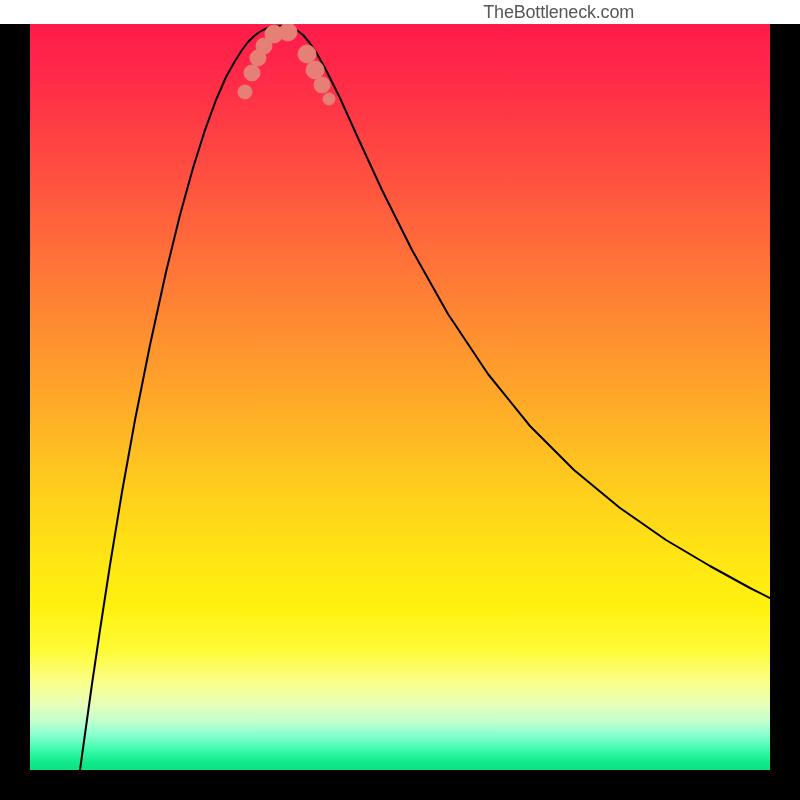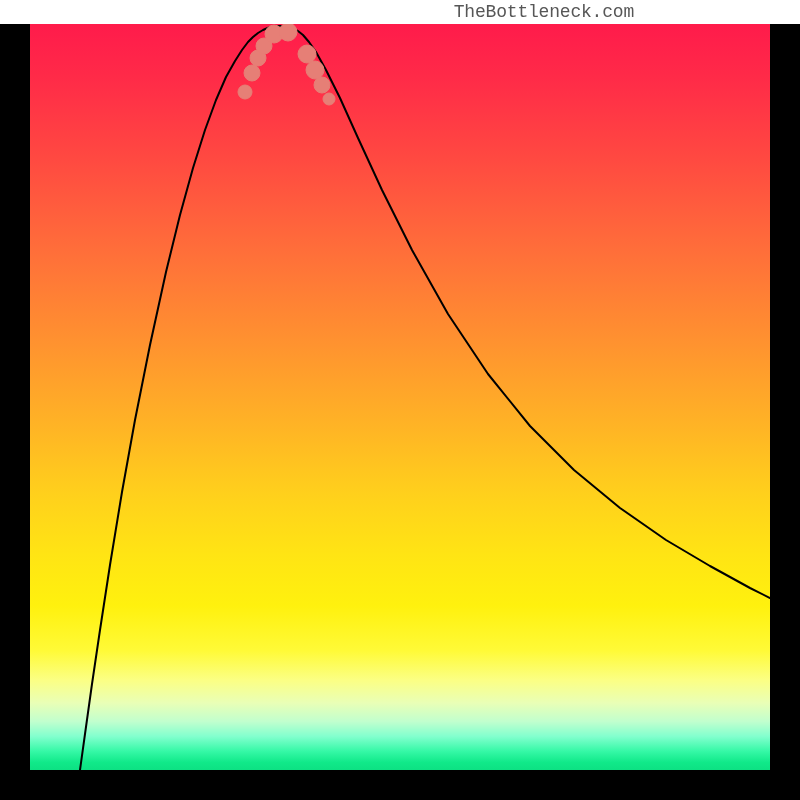--- a/index.html
+++ b/index.html
@@ -8,21 +8,20 @@
     width: 800px;
     height: 800px;
     overflow: hidden;
     background: #fff;
     font-family: Arial, Helvetica, sans-serif;
   }
   .stage {
     position: relative;
     width: 648px;
     height: 800px;
-    font-family: Liberation Mono, monospace;
   }
   .black-frame {
     position: absolute;
     left: 0;
     top: 24px;
     width: 800px;
     height: 776px;
     background: #000;
   }
   .plot-area {

